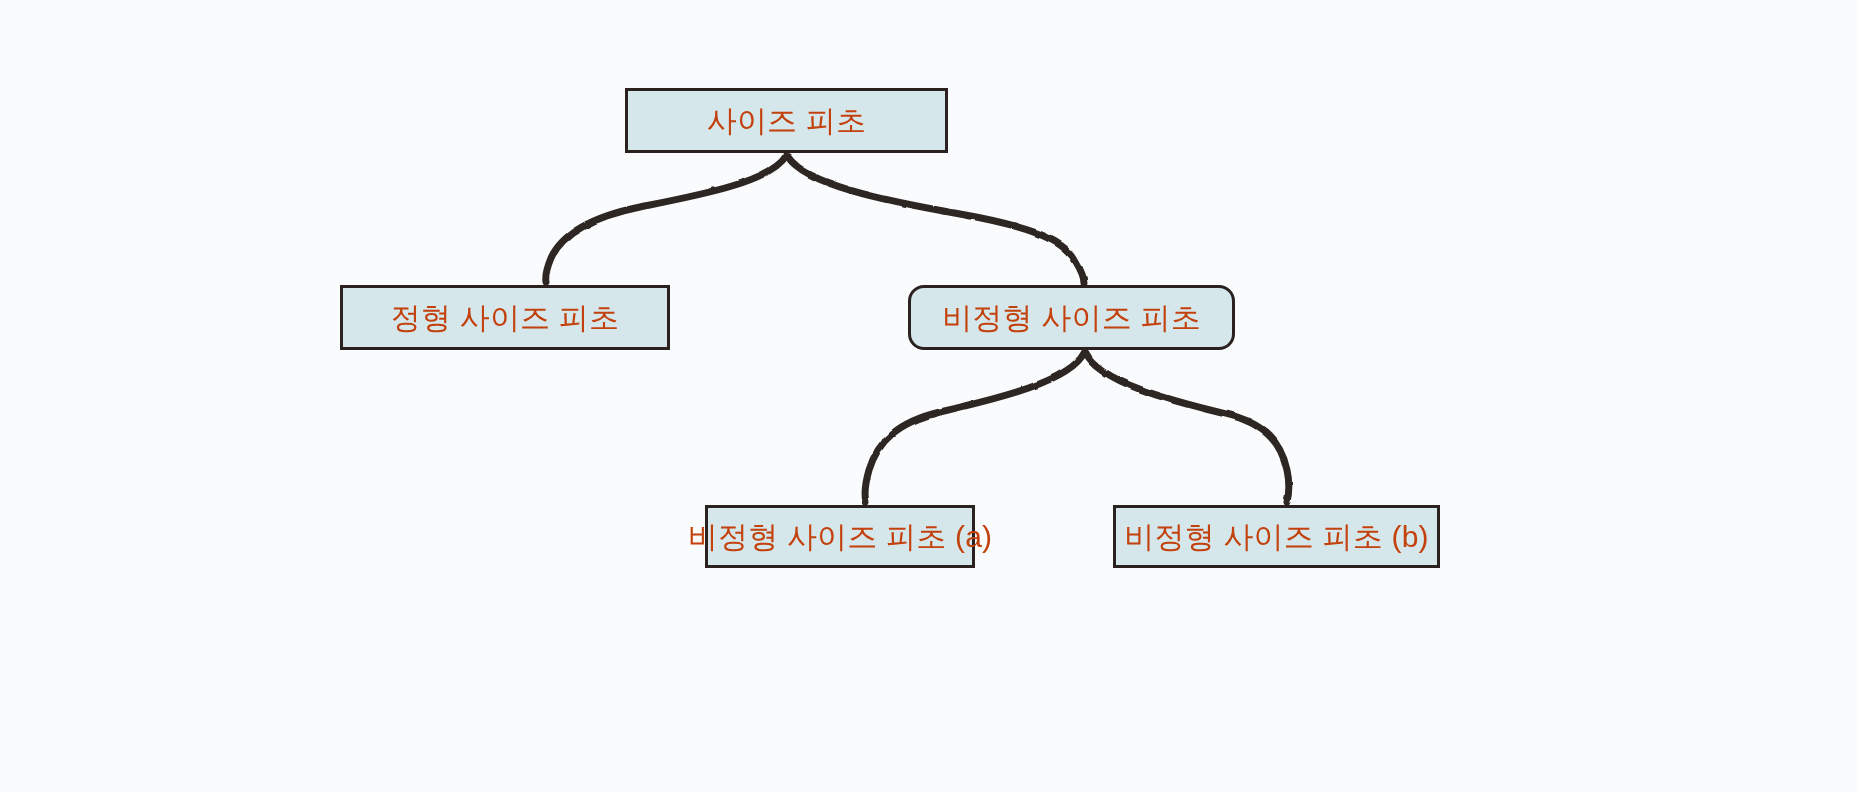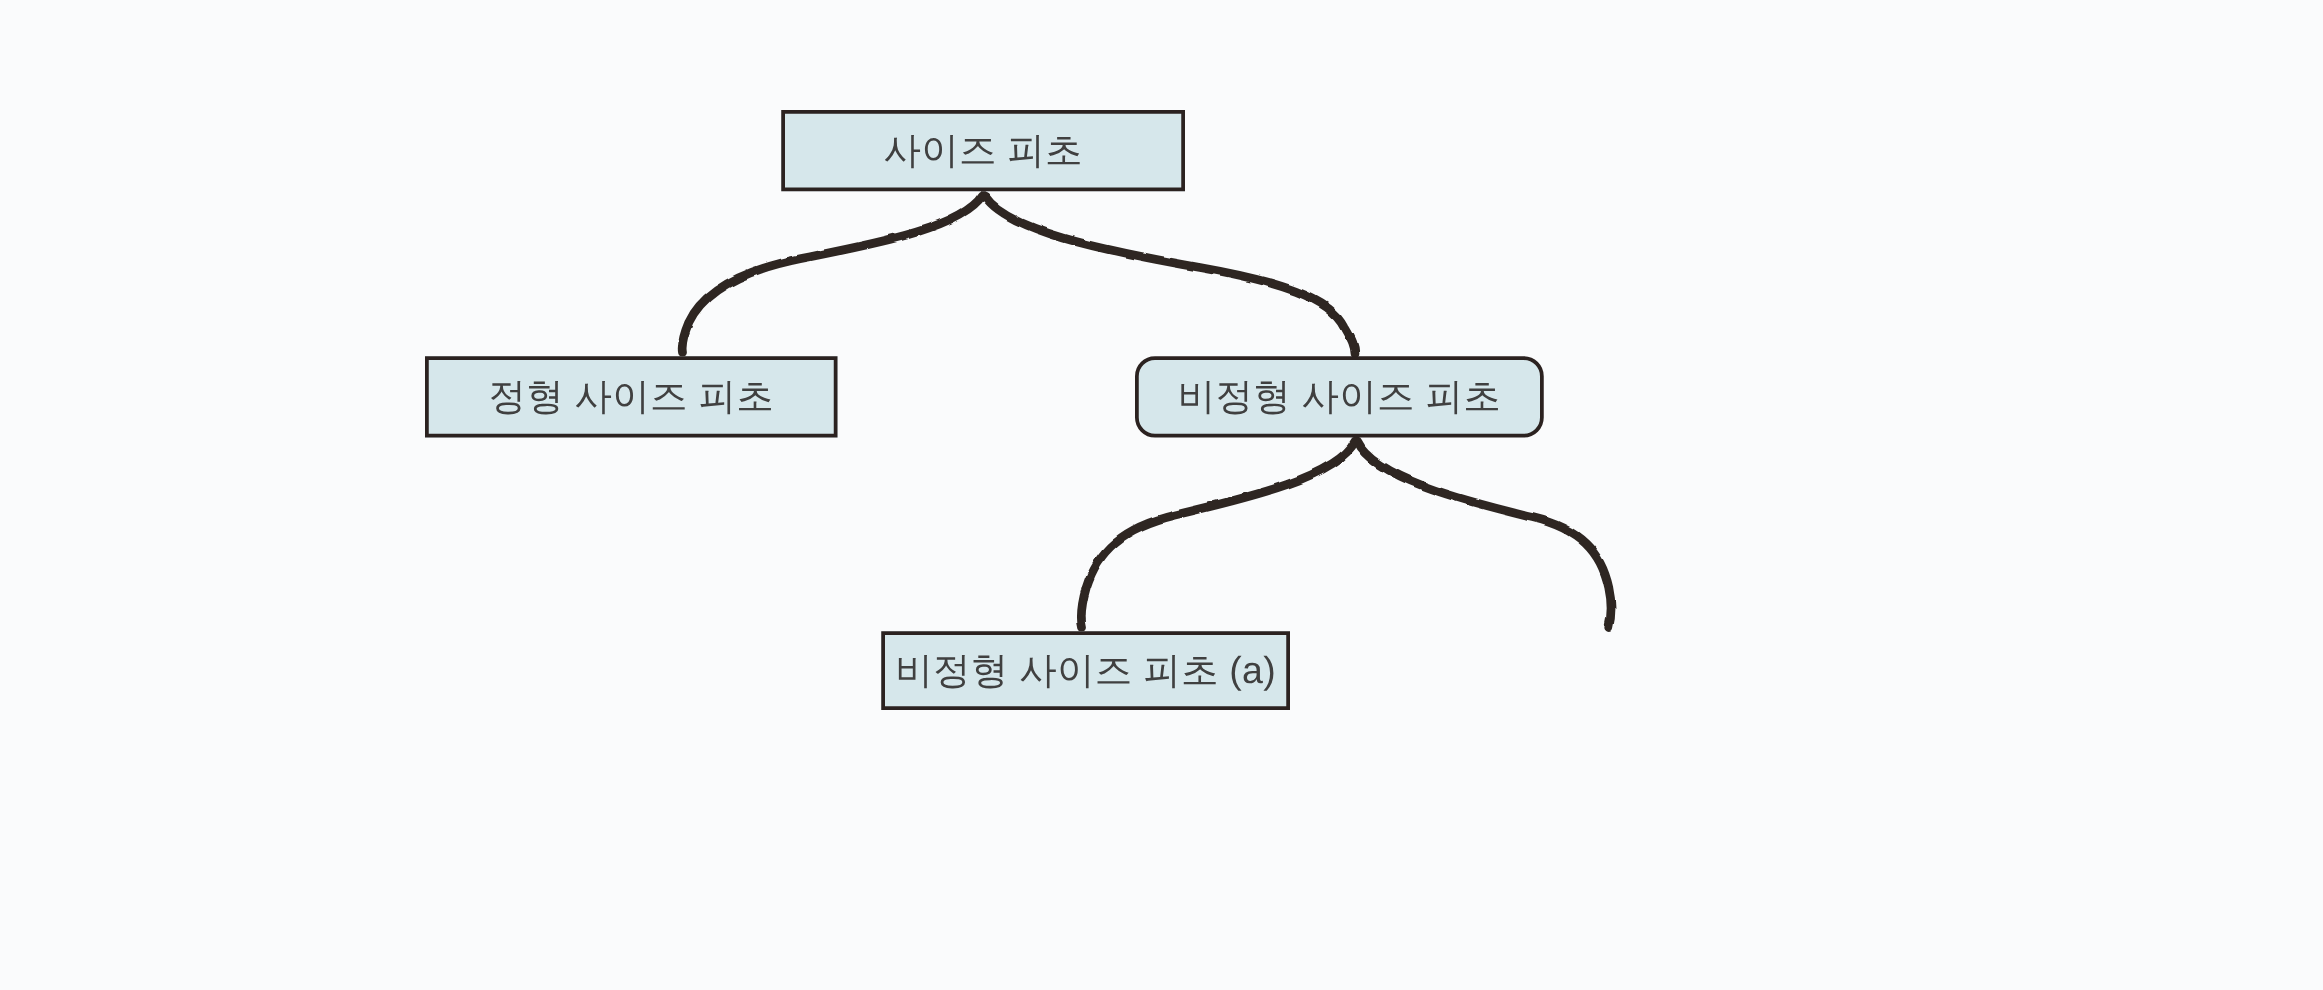--- a/index.html
+++ b/index.html
@@ -37,21 +37,21 @@
   
   .node-box {
     position: absolute;
     box-sizing: border-box;
     background: #d6e7eb;
     border: 3px solid #2b2220;
     display: flex;
     align-items: center;
     justify-content: center;
     text-align: center;
-    color: #404040;
+    color: #c2410c;
     font-size: 30px;
     line-height: 1.1;
     letter-spacing: 0.2px;
     white-space: nowrap;
     user-select: none;
   }
 
   .node-label {
     display: block;
     padding: 0 10px;
@@ -99,18 +99,21 @@
   </div>
 
   <div class="node-box" style="left:340px; top:285px; width:330px; height:65px;">
     <span class="node-label">정형 사이즈 피초</span>
   </div>
 
   <div class="node-box" style="left:908px; top:285px; width:327px; height:65px;border-radius:16px;">
     <span class="node-label">비정형 사이즈 피초</span>
   </div>
 
-  <div class="node-box" style="left:705px; top:505px; width:327px; height:63px;">
+  <div class="node-box" style="left:705px; top:505px; width:270px; height:63px;">
     <span class="node-label">비정형 사이즈 피초 (a)</span>
   </div>
 
+  <div class="node-box" style="left:1113px; top:505px; width:327px; height:63px;">
+    <span class="node-label">비정형 사이즈 피초 (b)</span>
+  </div>
 
 </div>
 
 </body></html>

